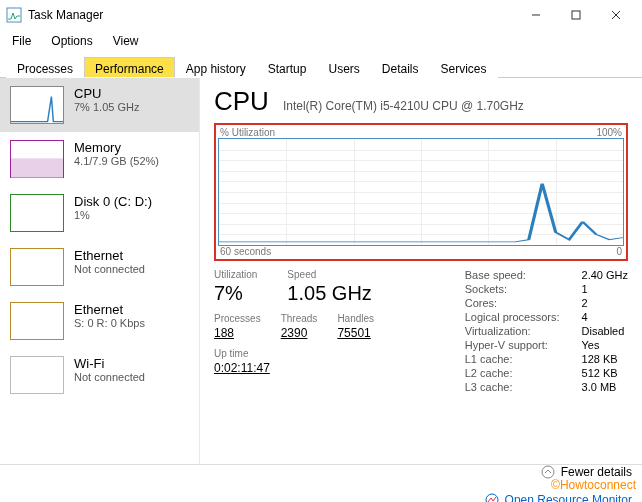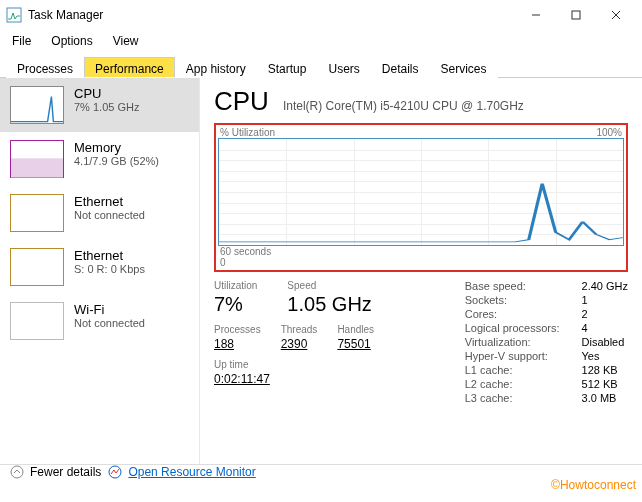--- a/index.html
+++ b/index.html
@@ -25,32 +25,32 @@
 .res-thumb.wifi { border-color: #bbb; }
 .res-thumb svg { position: absolute; inset: 0; }
 .res-text .res-title { font-size: 13px; }
 .res-text .res-sub { font-size: 11px; color: #555; }
 .main { flex: 1; padding: 8px 14px; position: relative; }
 .header-row { display: flex; align-items: baseline; gap: 14px; margin-bottom: 6px; }
 .cpu-header { font-size: 26px; font-weight: 400; }
 .cpu-model { font-size: 12px; color: #555; }
 .chart-box { border: 2px solid #d93025; padding: 2px; margin-bottom: 8px; }
 .chart-labels-top { display: flex; justify-content: space-between; font-size: 10px; color: #777; padding: 0 2px; align-items: center; }
-.chart-labels-bot { display: flex; justify-content: space-between; font-size: 10px; color: #777; padding: 0 2px; flex-direction: column; }
+.chart-labels-bot { display: flex; justify-content: space-between; font-size: 10px; color: #777; padding: 0 2px; }
 .chart { height: 108px; border: 1px solid #4a90c0; position: relative; background: #fff; }
 .chart .grid-v, .chart .grid-h { position: absolute; background: #eee; }
 .stats-row { display: flex; gap: 40px; }
 .stats-col { display: flex; flex-direction: column; gap: 2px; }
 .stat-label { font-size: 10px; color: #777; }
 .stat-big { font-size: 20px; }
 .stat-small { font-size: 12px; text-decoration: underline; }
 .triple { display: flex; gap: 20px; }
 .info-table { display: grid; grid-template-columns: auto auto; column-gap: 22px; row-gap: 2px; font-size: 11px; }
 .info-table .k { color: #555; }
-.footer { height: 32px; border-top: 1px solid #ddd; display: flex; align-items: flex-start; padding: 0 10px; gap: 7px; position: relative;}
+.footer { height: 32px; border-top: 1px solid #ddd; display: flex; align-items: flex-end; padding: 0 10px; gap: 14px; position: relative; flex-direction: column;}
 .footer-btn { display: flex; align-items: center; gap: 6px; font-size: 12px; }
 .footer-link { color: #0066cc; text-decoration: underline; }
 .watermark { position: absolute; right: 6px; bottom: 4px; color: #ff8c00; font-size: 12px; }
 </style>
 </head>
 <body>
 
 <div class="titlebar">
   <svg class="app-icon" viewBox="0 0 16 16">
       <rect x="1" y="1" width="14" height="14" fill="none" stroke="#4a90c0" stroke-width="1"></rect>
@@ -108,20 +108,27 @@
     </div>
     <div class="res-item">
       <div class="res-thumb mem">
           <svg viewBox="0 0 54 38">
             <rect x="0" y="18" width="54" height="20" fill="#e8d0e8"></rect>
           </svg>
         </div>
       <div class="res-text">
           <div class="res-title">Memory</div>
           <div class="res-sub">4.1/7.9 GB (52%)</div>
+        </div>
+    </div>
+    <div class="res-item">
+      <div class="res-thumb disk"></div>
+      <div class="res-text">
+          <div class="res-title">Disk 0 (C: D:)</div>
+          <div class="res-sub">1%</div>
         </div>
     </div>
     <div class="res-item">
       <div class="res-thumb net"></div>
       <div class="res-text">
           <div class="res-title">Ethernet</div>
           <div class="res-sub">Not connected</div>
         </div>
     </div>
     <div class="res-item">

